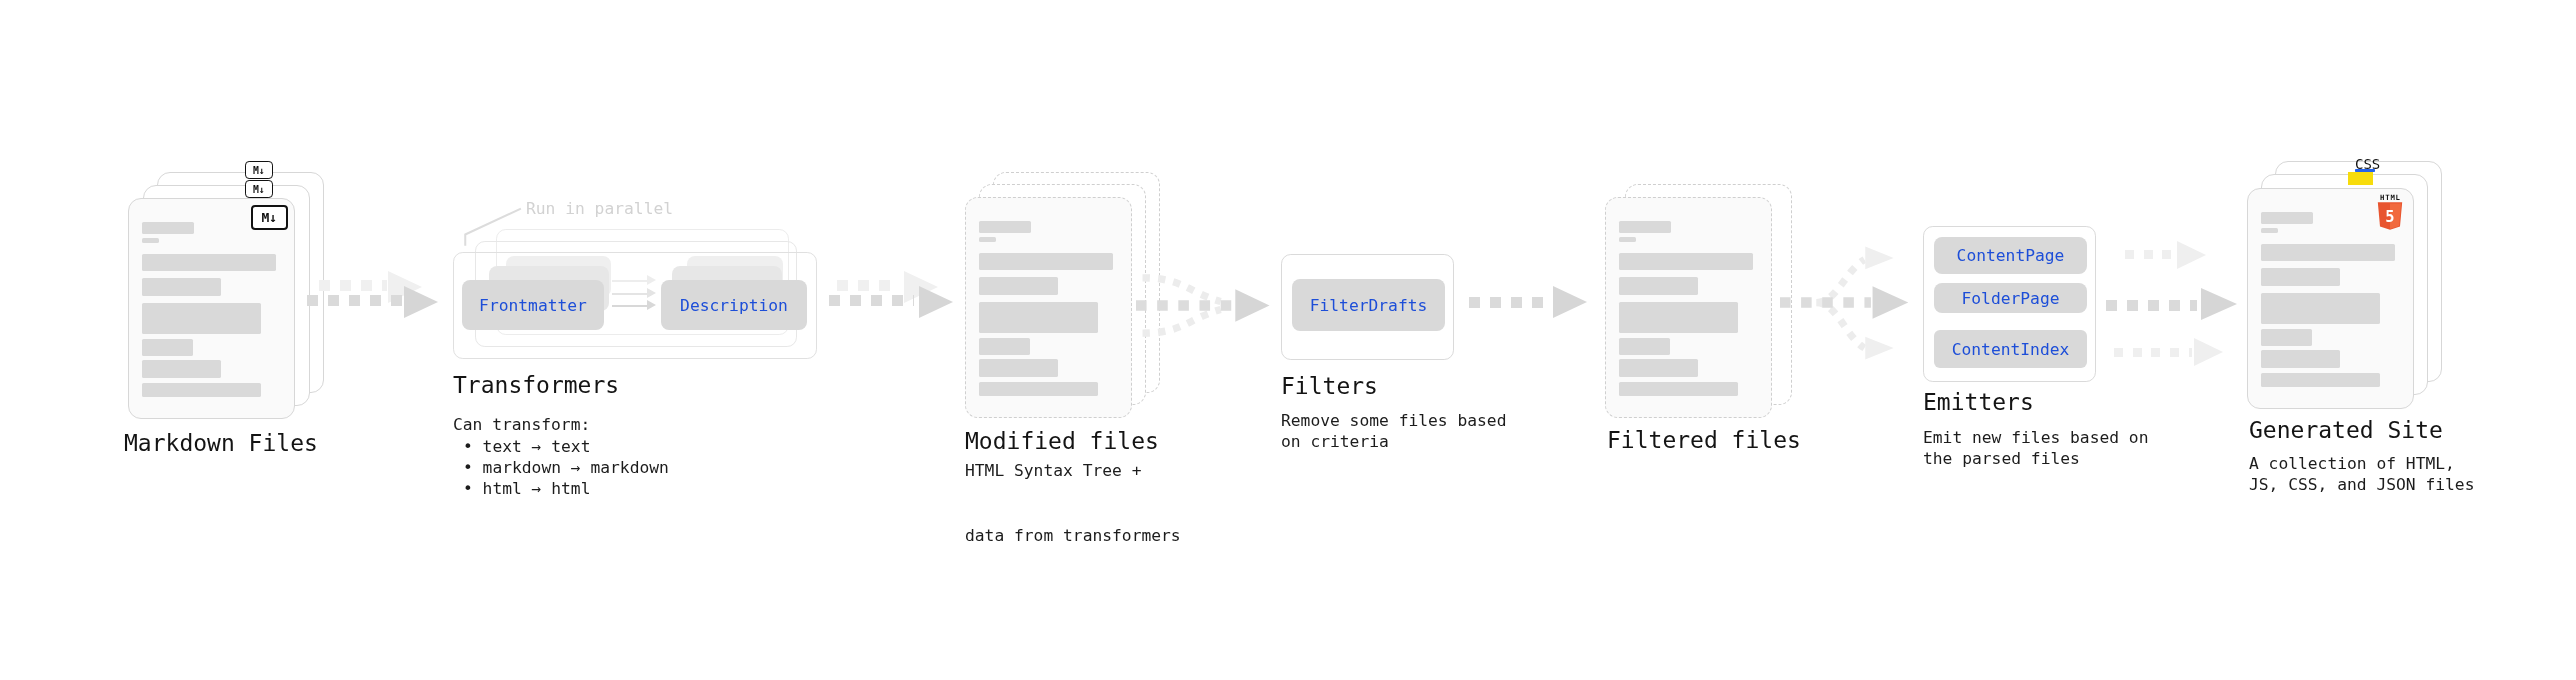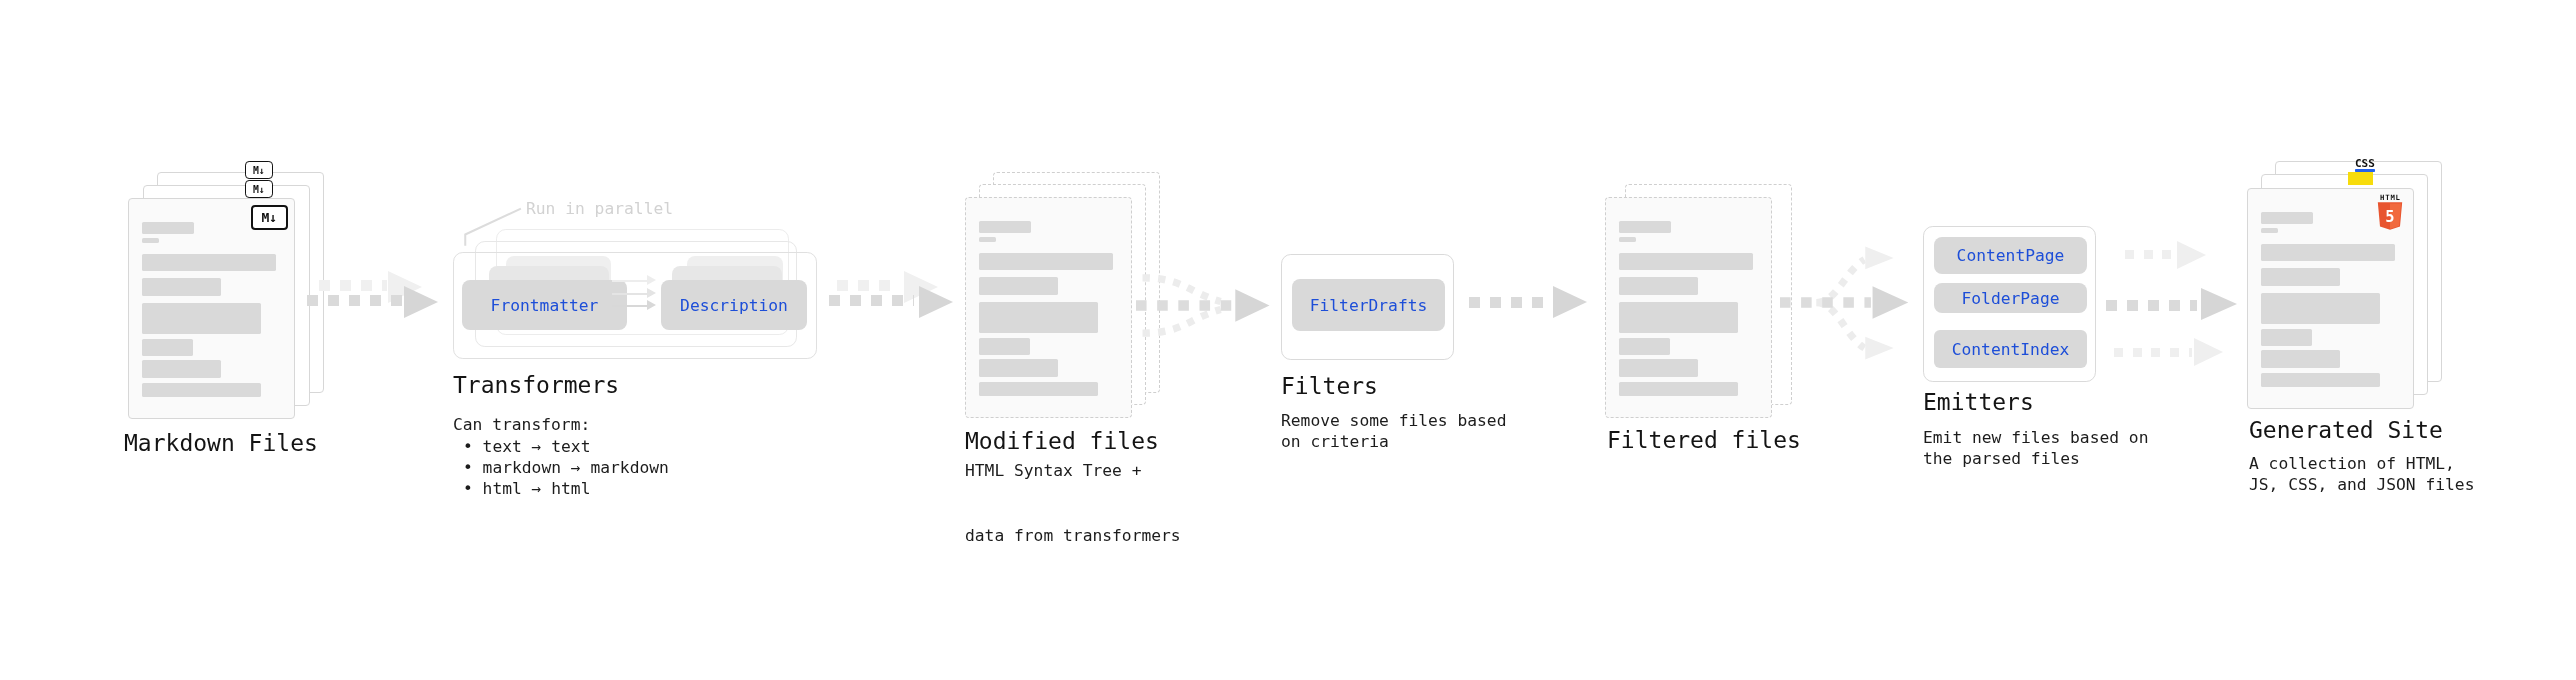--- a/index.html
+++ b/index.html
@@ -1,21 +1,21 @@
 <!DOCTYPE html>
 <html style="font-size:13px"><head>
 <meta charset="utf-8">
 <style>
   html,body{margin:0;padding:0;background:#ffffff;}
   .canvas{position:relative;width:2576px;height:681px;background:#ffffff;overflow:hidden;
           font-family:"DejaVu Sans Mono","Liberation Mono",monospace;color:#161616;}
 
   
   .doc{position:absolute;width:167px;height:221px;background:#fafafa;border:1.6px solid #d7d7d7;
-       border-radius:4px;box-sizing:border-box;}
+       border-radius:13px;box-sizing:border-box;}
   .doc.ghost{background:#ffffff;}
   .doc.dashed{border-style:dashed;border-color:#cfcfcf;}
   .bars{position:absolute;left:13px;top:23px;}
   .bar{background:#d9d9d9;border-radius:1.6px;}
   .bar-a{width:52px;height:12.2px;margin-bottom:4.1px;}
   .bar-b{width:17px;height:4.9px;margin-bottom:10.6px;}
   .bar-c{width:134px;height:17px;margin-bottom:7.3px;}
   .bar-d{width:79px;height:18px;margin-bottom:7.3px;}
   .bar-e{width:119px;height:31px;margin-bottom:4.9px;}
   .bar-f{width:51px;height:16.3px;margin-bottom:4.1px;}
@@ -44,21 +44,21 @@
   .gbox.ghost2{background:#efefef;}
   .outline-box{position:absolute;background:#ffffff;border:1.6px solid #dadada;border-radius:9.8px;box-sizing:border-box;}
 
   .mini-arrow{position:absolute;height:1.6px;}
   .mini-arrow::after{content:"";position:absolute;right:-8.1px;top:-4.9px;width:0;height:0;
        border-top:5.7px solid transparent;border-bottom:5.7px solid transparent;border-left:9px solid currentColor;}
 
   
   .md-badge{position:absolute;background:#ffffff;border:2.4px solid #111111;border-radius:4.1px;
             display:flex;align-items:center;justify-content:center;font-weight:bold;color:#111;}
-  .css-badge{position:absolute;font-size:11px;font-weight:bold;color:#111;text-align:center;line-height:8.1px;}
+  .css-badge{position:absolute;font-size:14px;font-weight:normal;color:#111;text-align:center;line-height:8.1px;}
   .css-badge .bar-under{height:3.3px;background:#2563eb;margin-top:0.8px;border-radius:0.8px;}
   .js-badge{position:absolute;background:#f7dc0c;}
   .html5-badge{position:absolute;text-align:center;}
   .html5-badge .html-word{font-size:7.3px;font-weight:bold;letter-spacing:0.8px;color:#111;line-height:8.1px;}
 </style>
 </head>
 <body>
 
 <div class="canvas">
 
@@ -98,21 +98,21 @@
 
     <div class="card" style="left:496px;top:229px;width:293px;height:106px;border-color:#ececec;"></div>
     <div class="card" style="left:475px;top:241px;width:322px;height:106px;border-color:#e7e7e7;"></div>
     <div class="card" style="left:453px;top:252px;width:364px;height:107px;border-color:#e0e0e0;"></div>
 
     <div class="gbox ghost2" style="left:506px;top:256px;width:105px;height:41px;"></div>
     <div class="gbox ghost1" style="left:489px;top:266px;width:120px;height:45px;"></div>
     <div class="gbox ghost2" style="left:687px;top:256px;width:96px;height:41px;"></div>
     <div class="gbox ghost1" style="left:672px;top:266px;width:110px;height:45px;"></div>
 
-    <div class="gbox" style="left:462px;top:280px;width:165px;height:50px;">Frontmatter</div>
+    <div class="gbox" style="left:462px;top:280px;width:142px;height:50px;">Frontmatter</div>
     <div class="gbox" style="left:661px;top:280px;width:146px;height:50px;">Description</div>
 
     <div class="mini-arrow" style="left:612px;top:280px;width:36px;background:#ededed;color:#ededed;"></div>
     <div class="mini-arrow" style="left:612px;top:293px;width:36px;background:#e4e4e4;color:#e4e4e4;"></div>
     <div class="mini-arrow" style="left:612px;top:305px;width:36px;background:#d8d8d8;color:#d8d8d8;"></div>
 
     <div class="title" style="left:453px;top:371px;">Transformers</div>
     <div class="body-text" style="left:453px;top:414px;">Can transform:</div>
     <div class="body-text" style="left:463px;top:436px;">• text → text</div>
     <div class="body-text" style="left:463px;top:457px;">• markdown → markdown</div>

